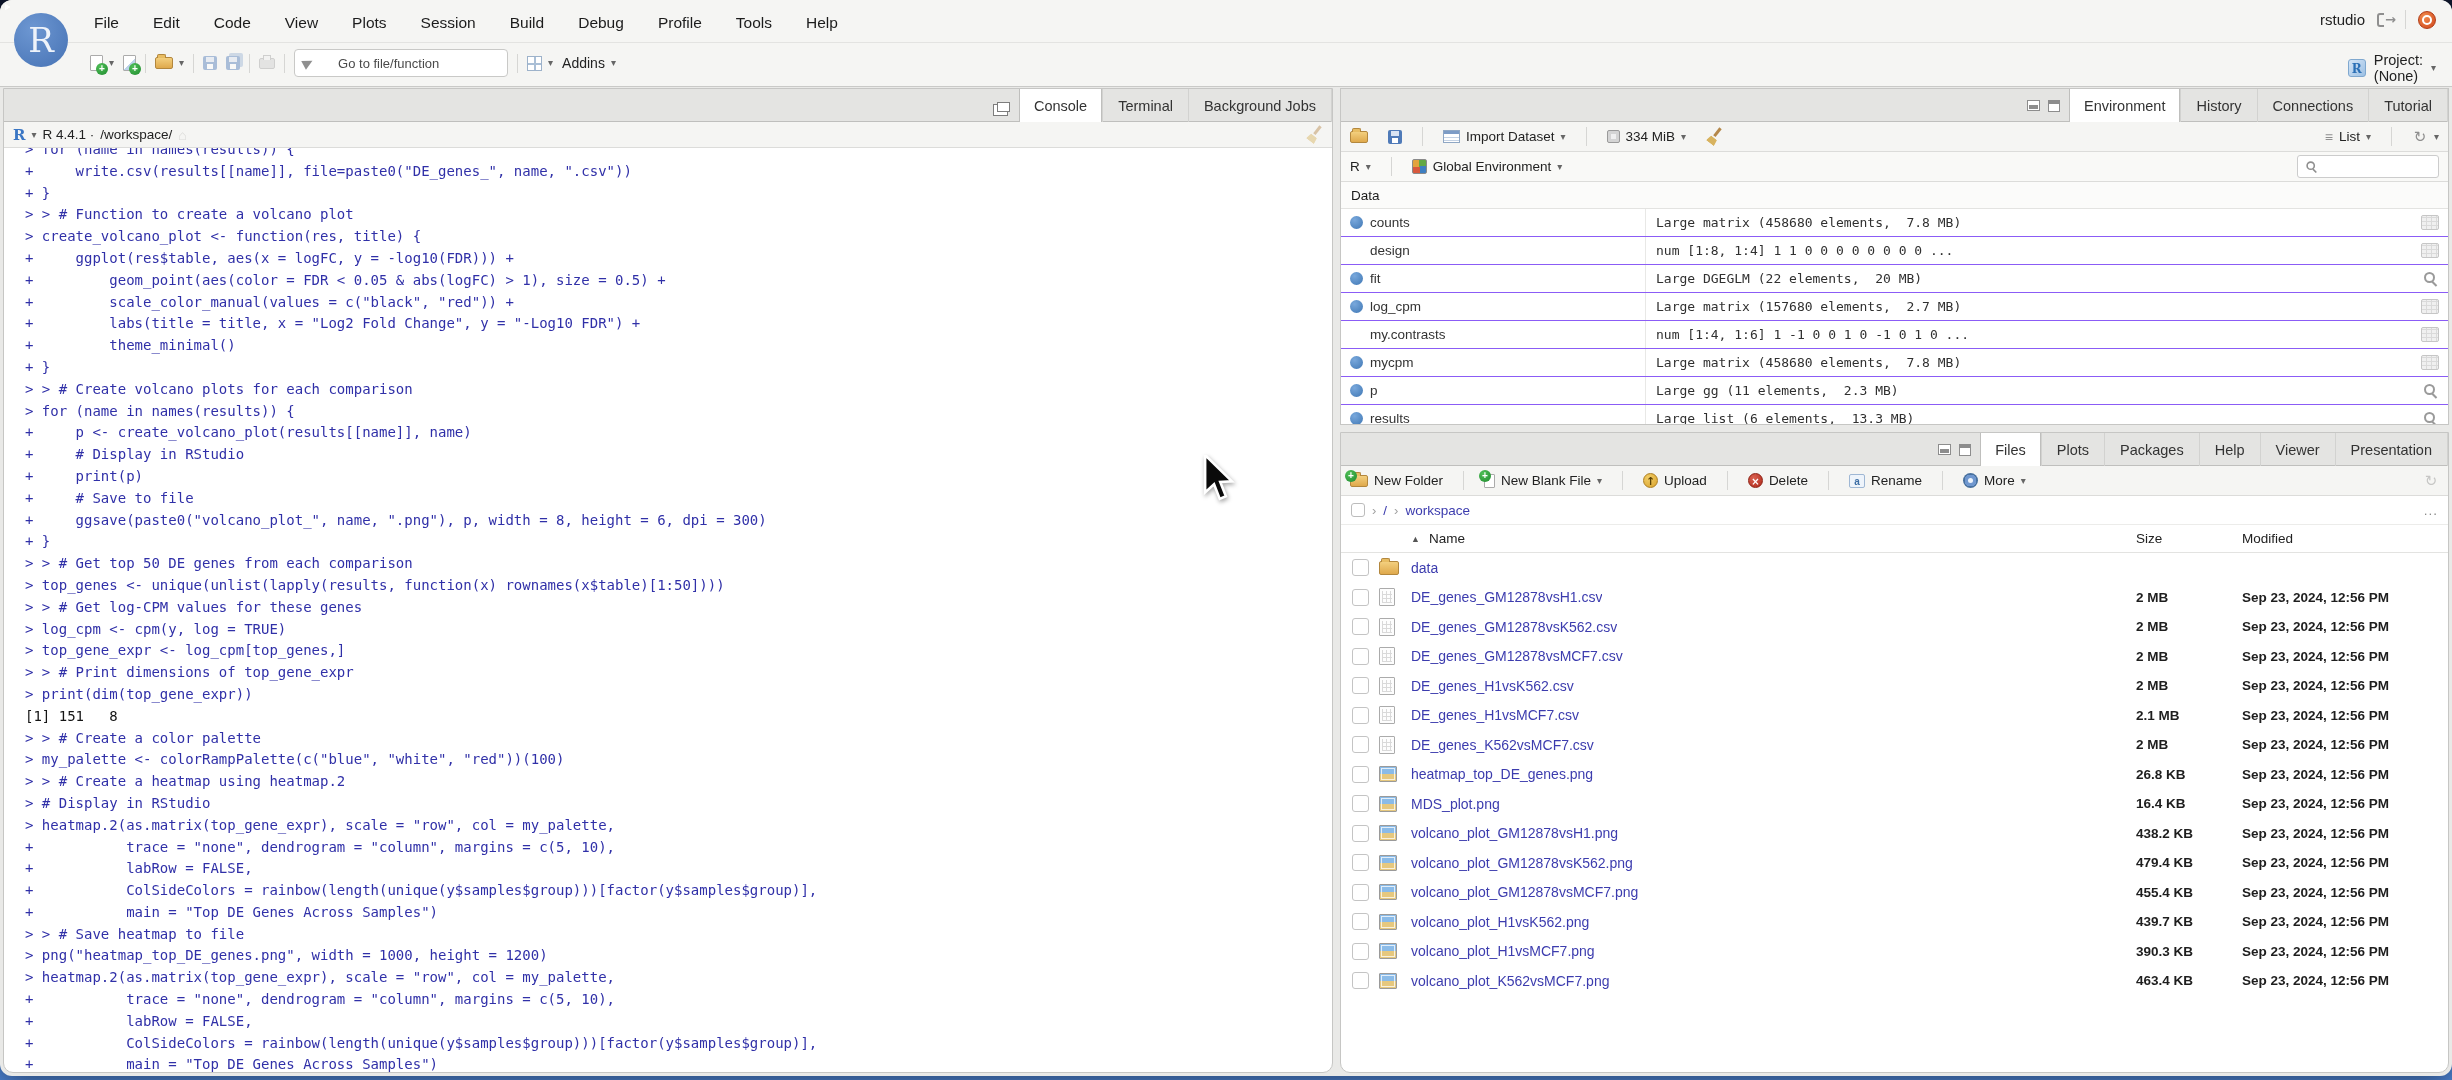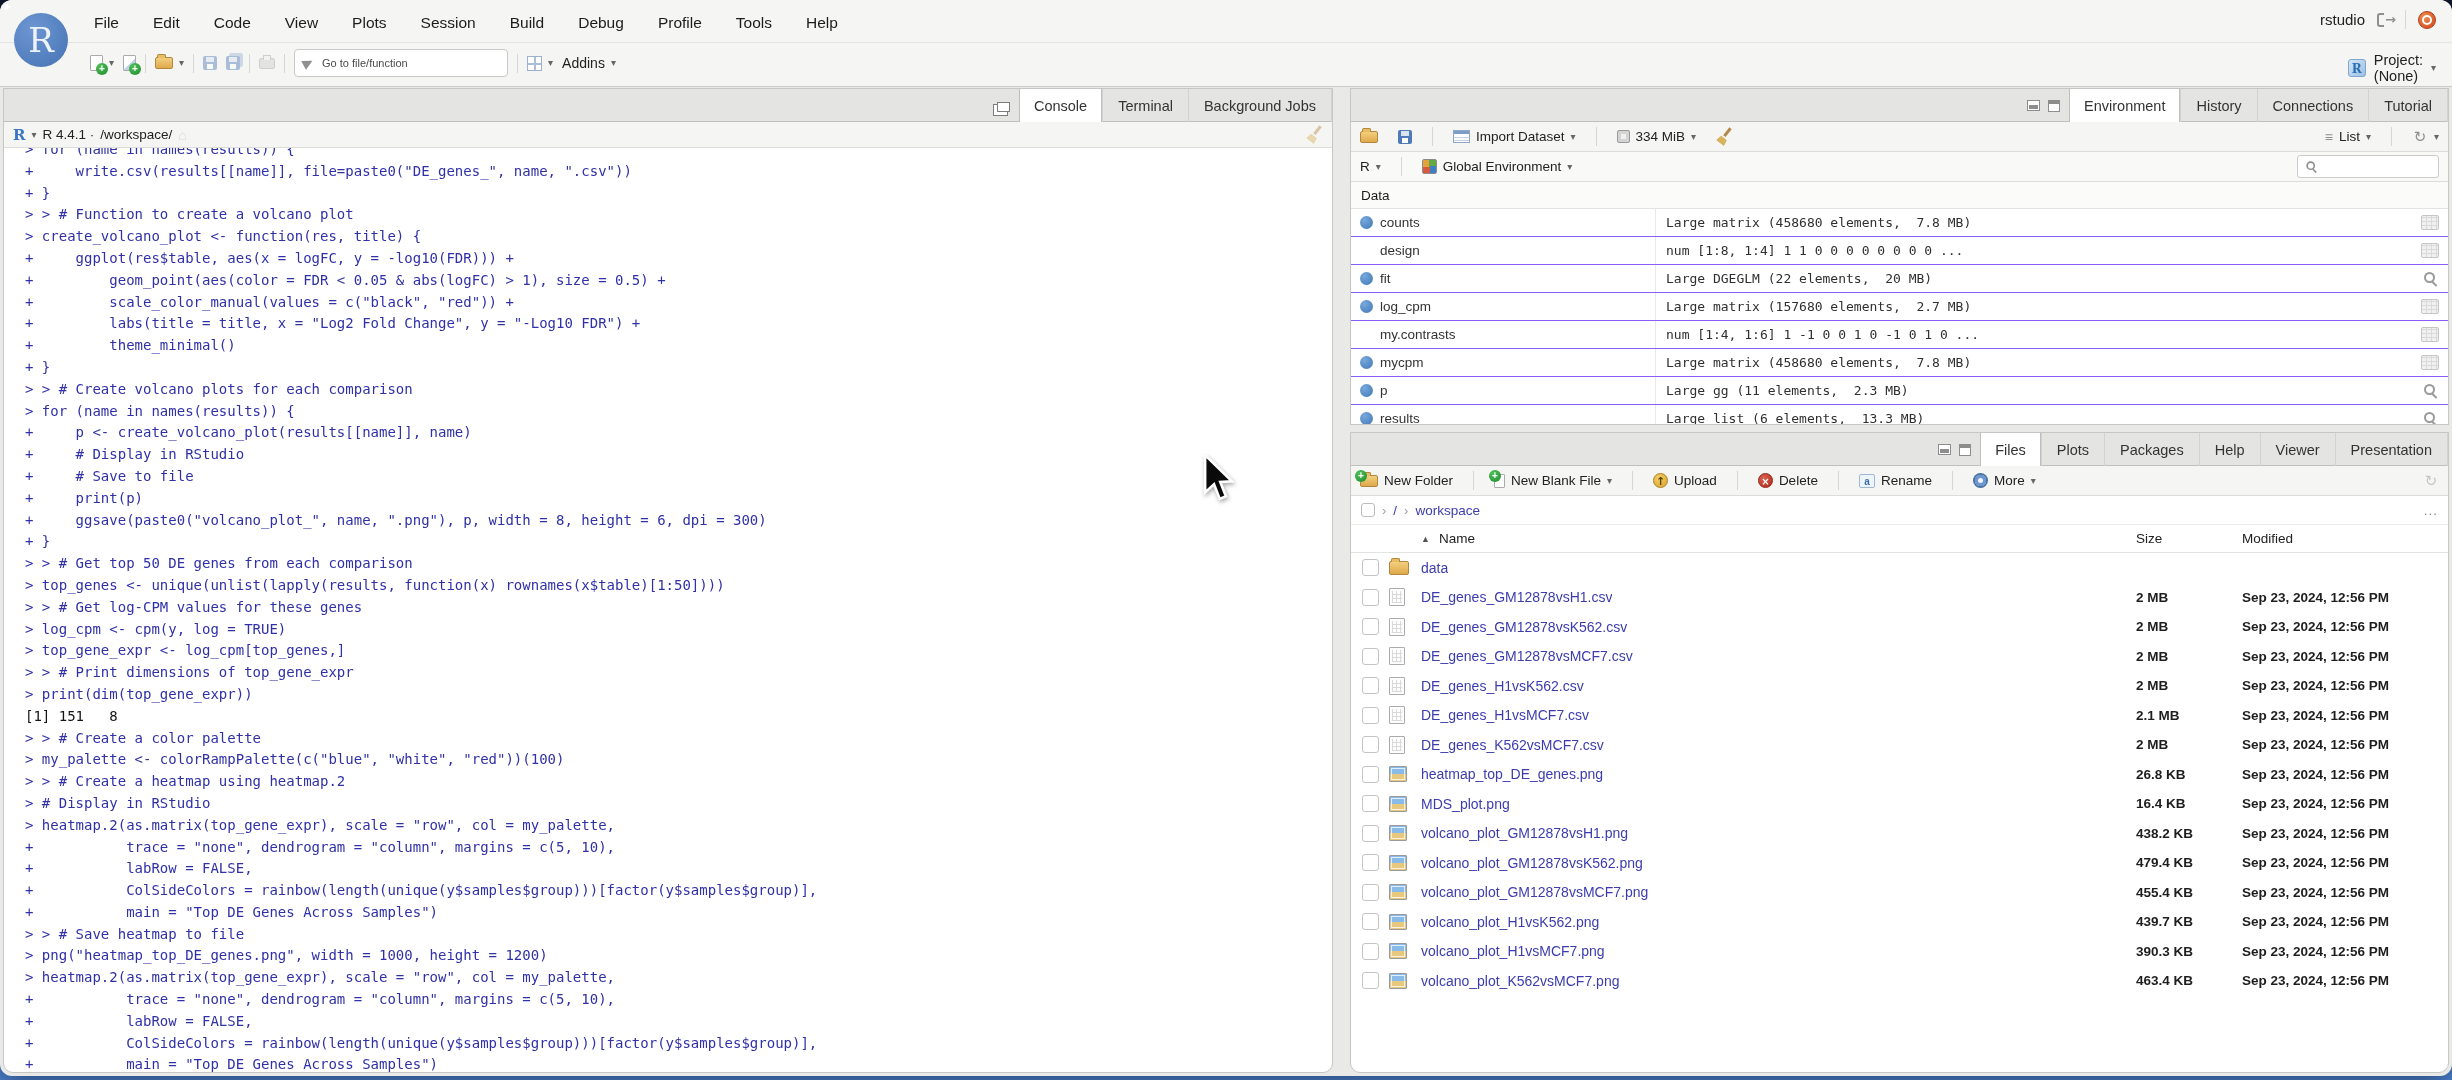--- a/index.html
+++ b/index.html
@@ -15,21 +15,21 @@
     background:radial-gradient(circle at 35% 30%,#6d97d2,#4672b4);color:#eef3fa;
     font-family:"DejaVu Serif",serif;font-size:34px;display:flex;align-items:center;justify-content:center;}
   .menubar{position:absolute;left:94px;top:8px;height:30px;display:flex;align-items:center;gap:34px;
     font-size:15.5px;color:#1c1c1c;}
   .menu-item{cursor:default;}
   .toolbar{position:absolute;left:90px;top:46px;height:34px;display:flex;align-items:center;gap:9px;
     font-size:14px;color:#333;}
   .vsep{width:1px;height:19px;background:#d6d6d4;flex:none;}
   .goto-box{display:flex;align-items:center;gap:7px;width:196px;height:26px;background:#fff;
     border:1px solid #c9c9c7;border-radius:4px;padding:0 8px;}
-  .goto-box input{border:none;outline:none;width:100%;font-size:11px;color:#333;background:transparent;font-family:"Liberation Sans",sans-serif;}
+  .goto-box input{border:none;outline:none;width:100%;font-size:13px;color:#333;background:transparent;font-family:"Liberation Sans",sans-serif;margin-left:16px;}
   .goto-box input::placeholder{color:#4a4a4a;}
   .caret{font-size:10px;color:#666;line-height:1;}
   .tb-label{color:#222;}
   .top-right{position:absolute;right:14px;top:0;height:86px;}
   .user-row{position:absolute;right:2px;top:10px;display:flex;align-items:center;gap:12px;font-size:15px;color:#222;}
   .project-row{position:absolute;right:2px;top:52px;display:flex;align-items:center;gap:8px;font-size:14.5px;color:#222;}
 
   
   .icon{display:inline-block;position:relative;flex:none;box-sizing:border-box;}
   .ic-sheet{width:13px;height:16px;background:#fff;border:1px solid #ababab;border-radius:1px;}
@@ -89,21 +89,21 @@
   .cb{width:15px;height:15px;border:1px solid #c4c4c4;border-radius:3px;background:#fff;flex:none;}
   .chev{color:#a0a0a0;font-size:13px;}
   .exp-arrow{width:13px;height:13px;border-radius:50%;background:radial-gradient(circle at 35% 30%,#79a8dc,#3f77b4);flex:none;}
   .exp-arrow::before{content:"";position:absolute;left:5px;top:3.5px;border-style:solid;border-width:3.5px 0 3.5px 5px;border-color:transparent transparent transparent #fff;}
   .exp-false{visibility:hidden;}
 
   
   .main{display:flex;height:985px;padding:1px 3px 4px 3px;gap:7px;box-sizing:content-box;}
   .pane{background:#fff;border:1px solid #c6c6c4;box-sizing:border-box;overflow:hidden;display:flex;flex-direction:column;}
   .console-pane{width:1330px;flex:none;border-radius:0 0 10px 10px;}
-  .right-col{flex:1;display:flex;flex-direction:column;gap:7px;margin-left:10px;}
+  .right-col{flex:1;display:flex;flex-direction:column;gap:7px;}
   .env-pane{height:337px;flex:none;}
   .files-pane{flex:1;border-radius:0 0 10px 10px;}
 
   .tabbar{height:33px;background:#e4e4e2;box-shadow:inset 0 -1px 0 #bfbfbd;display:flex;align-items:stretch;
     font-size:14.5px;color:#333;flex:none;}
   .tab{display:flex;align-items:center;gap:8px;padding:0 15px;border-right:1px solid #d2d2d0;cursor:default;}
   .tab.active-true{background:#fff;box-shadow:inset 1px 0 0 #bfbfbd,inset -1px 0 0 #bfbfbd;}
   .tab-right{margin-left:auto;display:flex;align-items:center;gap:8px;padding-right:9px;}
 
   .console-meta{height:25px;background:#f5f5f3;border-bottom:1px solid #dcdcda;display:flex;align-items:center;
@@ -289,22 +289,22 @@
               <div class="cline">+     ggplot(res$table, aes(x = logFC, y = -log10(FDR))) +</div>
               <div class="cline">+         geom_point(aes(color = FDR &lt; 0.05 &amp; abs(logFC) &gt; 1), size = 0.5) +</div>
               <div class="cline">+         scale_color_manual(values = c("black", "red")) +</div>
               <div class="cline">+         labs(title = title, x = "Log2 Fold Change", y = "-Log10 FDR") +</div>
               <div class="cline">+         theme_minimal()</div>
               <div class="cline">+ }</div>
               <div class="cline">&gt; &gt; # Create volcano plots for each comparison</div>
               <div class="cline">&gt; for (name in names(results)) {</div>
               <div class="cline">+     p &lt;- create_volcano_plot(results[[name]], name)</div>
               <div class="cline">+     # Display in RStudio</div>
+              <div class="cline">+     print(p)</div>
               <div class="cline">+     # Save to file</div>
-              <div class="cline">+     print(p)</div>
               <div class="cline">+     ggsave(paste0("volcano_plot_", name, ".png"), p, width = 8, height = 6, dpi = 300)</div>
               <div class="cline">+ }</div>
               <div class="cline">&gt; &gt; # Get top 50 DE genes from each comparison</div>
               <div class="cline">&gt; top_genes &lt;- unique(unlist(lapply(results, function(x) rownames(x$table)[1:50])))</div>
               <div class="cline">&gt; &gt; # Get log-CPM values for these genes</div>
               <div class="cline">&gt; log_cpm &lt;- cpm(y, log = TRUE)</div>
               <div class="cline">&gt; top_gene_expr &lt;- log_cpm[top_genes,]</div>
               <div class="cline">&gt; &gt; # Print dimensions of top_gene_expr</div>
               <div class="cline">&gt; print(dim(top_gene_expr))</div>
               <div class="cline t-out">[1] 151   8</div>

